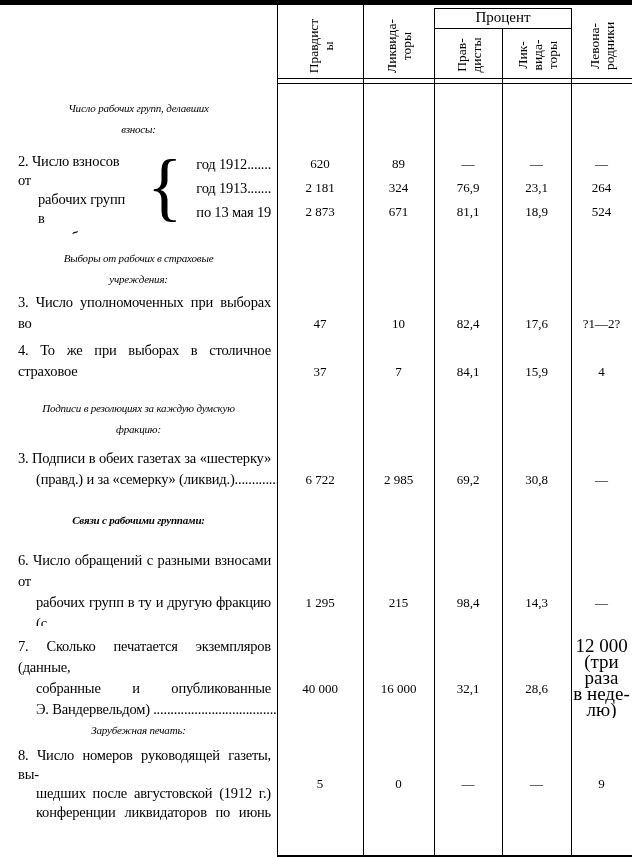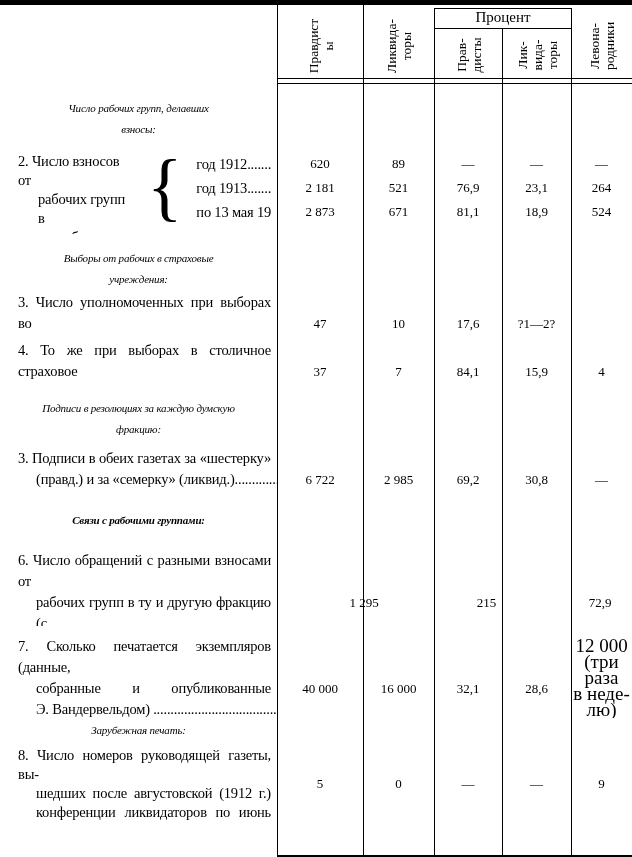--- a/index.html
+++ b/index.html
@@ -43,21 +43,21 @@
           font-size:11px; line-height:21px; letter-spacing:-0.2px; box-sizing:border-box; }
   
   .r-s1 { height:62px; padding-top:14px; }
   .r-i2 { height:88px; padding-top:6px;  }
   .r-s2 { height:56px; padding-top:14px; }
   .r-i3 { height:46px; padding-top:2px;  }
   .r-i4 { height:46px; padding-top:4px;  }
   .r-s3 { height:58px; padding-top:16px; }
   .r-i5 { height:66px; padding-top:8px;  }
   .r-s4 { height:36px; padding-top:4px;font-weight:bold;  }
-  .r-i6 { height:84px; padding-top:8px;gap:44px;  }
+  .r-i6 { height:84px; padding-top:8px;  }
   .r-s5 { height:34px; padding-top:4px;  }
   .r-i7 { height:92px; padding-top:10px; }
   .r-s6 { height:27px; padding-top:2px;  }
   .r-i8 { height:78px; padding-top:1px;  }
   
   .r-i3 .val, .r-i4 .val, .r-i5 .val { padding-top:21px; }
   .r-i6 .val, .r-i7 .val { padding-top:42px; }
   .r-i8 .val { padding-top:27px; }
   .r-i7 .val.small { padding-top:2px; font-size:19px; line-height:16px; white-space:pre-line; }
   .r-i8 .stub .ln { line-height:19px; min-height:19px; }
@@ -125,21 +125,21 @@
           </div>
         </div>
       </div>
       <div class="val i2-vals">
         <div>620</div>
         <div>2 181</div>
         <div>2 873</div>
       </div>
       <div class="val i2-vals">
         <div>89</div>
-        <div>521</div>
+        <div>324</div>
         <div>671</div>
       </div>
       <div class="val i2-vals">
         <div>—</div>
         <div>76,9</div>
         <div>81,1</div>
       </div>
       <div class="val i2-vals">
         <div>—</div>
         <div>23,1</div>
@@ -157,20 +157,21 @@
 учреждения:</div>
     </div>
 
     <div class="row r-i3">
       <div class="stub">
         <div class="ln j">3. Число уполномоченных при выборах во</div>
         <div class="ln cont nw">всеросс. страховое учрежд. ..........................</div>
       </div>
       <div class="val">47</div>
       <div class="val">10</div>
+      <div class="val">82,4</div>
       <div class="val">17,6</div>
       <div class="val">?1—2?</div>
     </div>
 
     <div class="row r-i4">
       <div class="stub">
         <div class="ln j">4. То же при выборах в столичное страховое</div>
 
       </div>
       <div class="val">37</div>
@@ -202,21 +203,21 @@
     </div>
 
     <div class="row r-i6">
       <div class="stub">
         <div class="ln j">6. Число обращений с разными взносами от</div>
         <div class="ln cont j">рабочих групп в ту и другую фракцию (с</div>
 
       </div>
       <div class="val">1 295</div>
       <div class="val">215</div>
-      <div class="val">72,9</div>
+      <div class="val">98,4</div>
       <div class="val">14,3</div>
       <div class="val">—</div>
     </div>
 
 
     <div class="row r-i7">
       <div class="stub">
         <div class="ln j">7. Сколько печатается экземпляров (данные,</div>
         <div class="ln cont j">собранные и опубликованные</div>
         <div class="ln cont nw">Э. Вандервельдом) ........................................</div>

